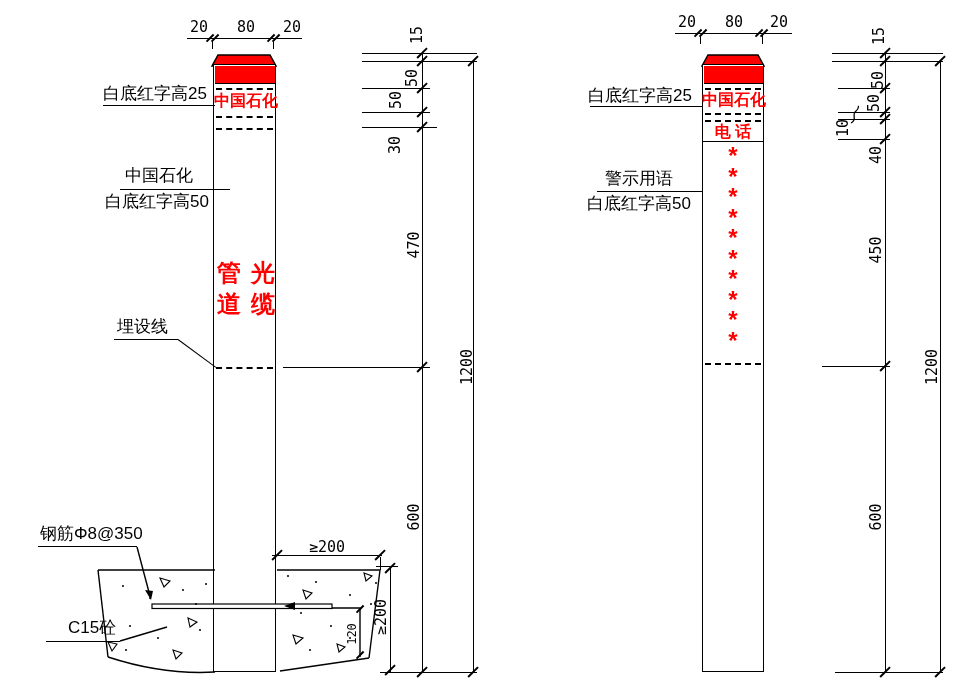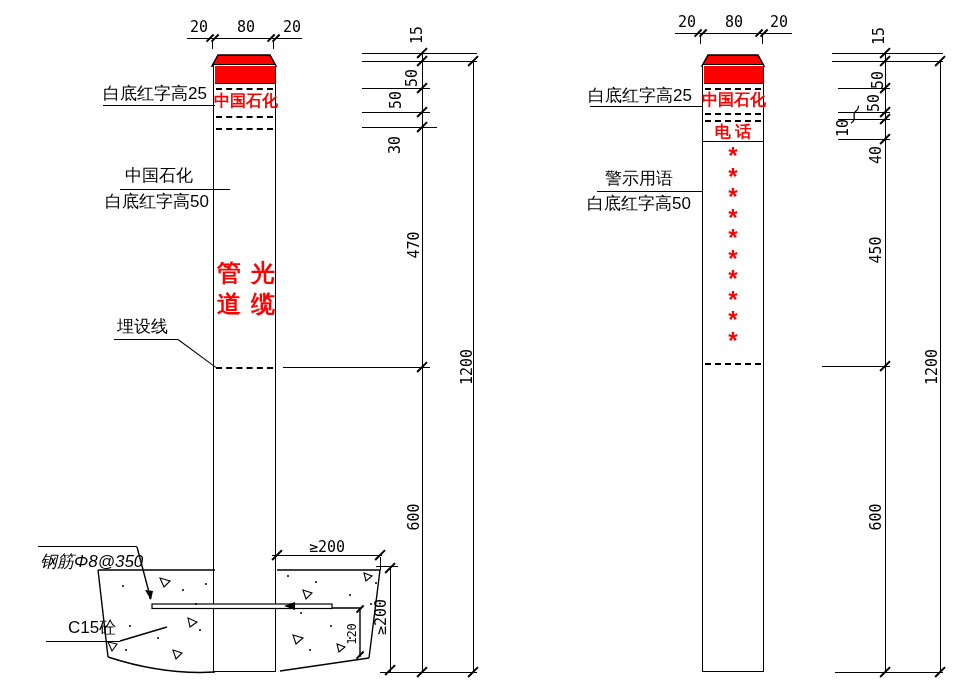--- a/index.html
+++ b/index.html
@@ -67,21 +67,21 @@
   <div class="hline" style="left:103px;top:105px;width:112px;"></div>
 
   <div class="lbl" style="left:125px;top:166px;">中国石化</div>
   <div class="hline" style="left:120px;top:189px;width:110px;"></div>
   <div class="lbl" style="left:105px;top:192px;">白底红字高50</div>
 
   <div class="lbl" style="left:117px;top:317px;">埋设线</div>
   <div class="hline" style="left:114px;top:339px;width:64px;"></div>
   <div class="leader" style="left:178px;top:339px;width:47px;transform:rotate(36.4deg);"></div>
 
-  <div class="lbl" style="left:40px;top:552px;font-style:italic;">钢筋Φ8@350</div>
+  <div class="lbl" style="left:40px;top:524px;">钢筋Φ8@350</div>
   <div class="hline" style="left:38px;top:546px;width:99px;"></div>
 
   <div class="lbl" style="left:68px;top:618px;">C15砼</div>
   <div class="hline" style="left:46px;top:641px;width:74px;"></div>
 
   <svg style="left:88px;top:538px;" width="315" height="142" viewBox="0 0 315 142">
     <g stroke="#000" stroke-width="1.4" fill="none">
       <path d="M10,32 H127"></path>
       <path d="M10,32 L20,119"></path>
       <path d="M20,119 Q75,137 127,134"></path>

